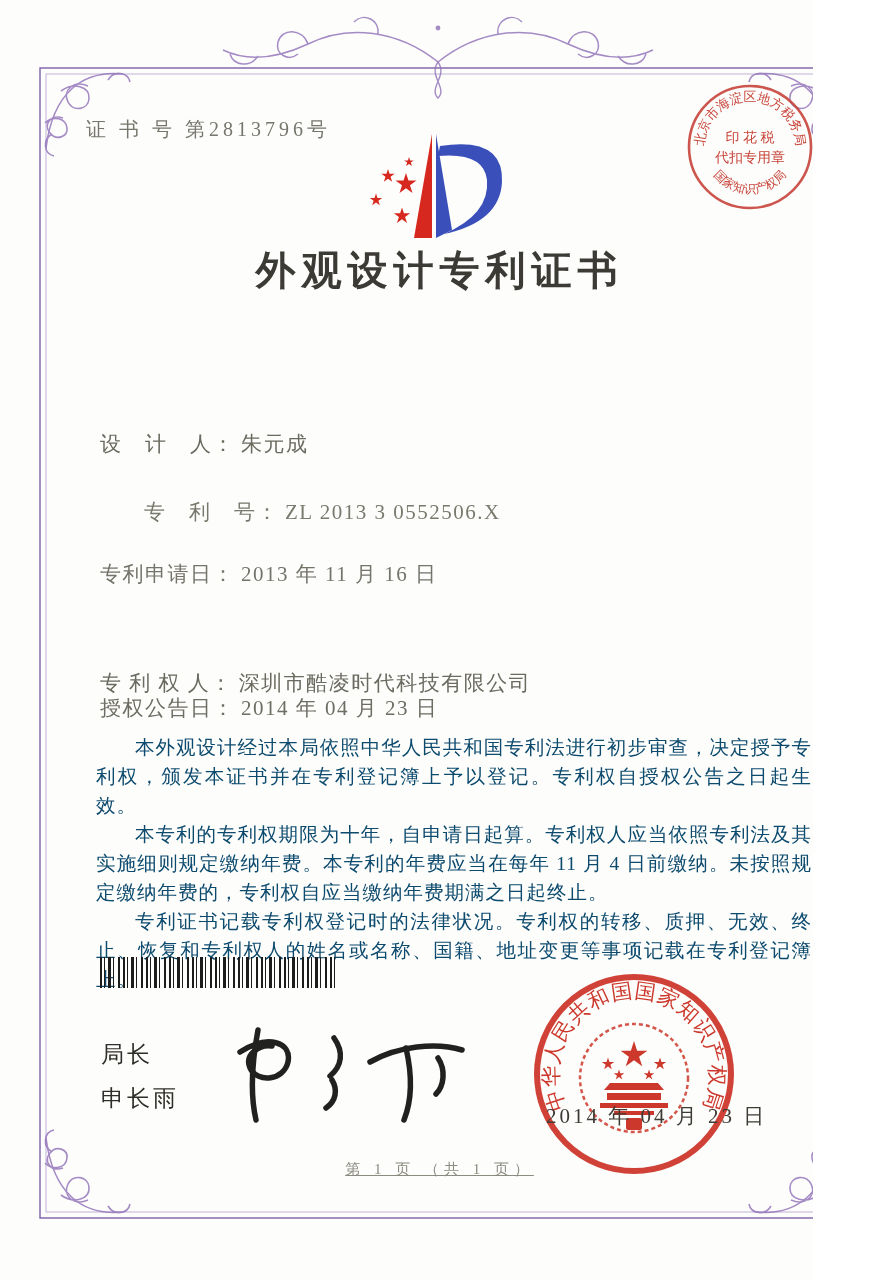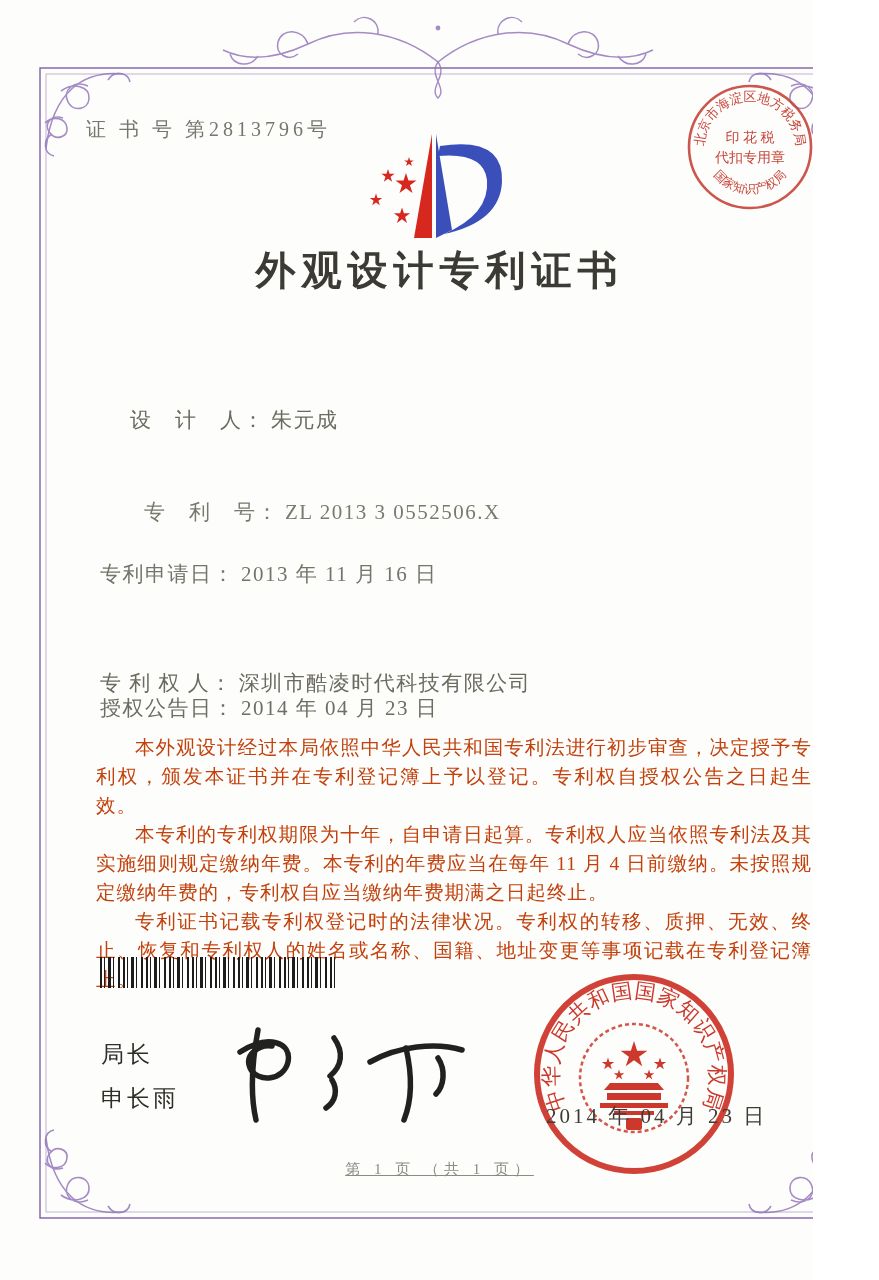--- a/index.html
+++ b/index.html
@@ -4,27 +4,27 @@
 <style>
   html,body{margin:0;padding:0;}
   body{width:879px;height:1280px;background:#ffffff;font-family:"Liberation Serif","DejaVu Serif",serif;}
   .page{position:relative;width:813px;height:1280px;background:#fdfdfb;overflow:hidden;}
   .decor{position:absolute;left:0;top:0;pointer-events:none;}
   .cert-no{position:absolute;left:86px;top:116px;font-size:20px;letter-spacing:4px;color:#77766d;}
   .logo{position:absolute;left:352px;top:126px;}
   .title{position:absolute;left:0;top:243px;width:879px;text-align:center;font-size:40px;font-weight:bold;letter-spacing:6px;color:#3b3a35;}
   .field{position:absolute;left:100px;font-size:21px;color:#6b6a60;letter-spacing:1.5px;white-space:nowrap;}
   .f0{top:363px;color:#7a796e;}
-  .f1{top:406px;margin-left:30px;}
+  .f1{top:430px;}
   .f2{top:498px;color:#7a796e;margin-left:44px;}
   .f3{top:560px;color:#75746b;}
   .f4{top:629px;margin-top:40px;}
   .f5{top:694px;color:#6e6d63;}
   .field .fvalue{margin-left:6px;}
-  .bodytext{position:absolute;left:96px;top:733px;width:716px;color:#c2410c;font-size:19.5px;line-height:29px;letter-spacing:1px;text-align:justify;}
+  .bodytext{position:absolute;left:96px;top:733px;width:716px;color:#0c4a6e;font-size:19.5px;line-height:29px;letter-spacing:1px;text-align:justify;}
   .bodytext p{margin:0;text-indent:2em;}
   .barcode{position:absolute;left:100px;top:957px;width:237px;height:31px;
     background:repeating-linear-gradient(90deg,
       #1c1c1c 0px,#1c1c1c 2px,transparent 2px,transparent 4px,
       #1c1c1c 4px,#1c1c1c 5px,transparent 5px,transparent 8px,
       #1c1c1c 8px,#1c1c1c 11px,transparent 11px,transparent 13px,
       #1c1c1c 13px,#1c1c1c 14px,transparent 14px,transparent 18px,
       #1c1c1c 18px,#1c1c1c 20px,transparent 20px,transparent 23px);}
   .officer{position:absolute;left:101px;top:1032px;font-size:23px;color:#2f2e2a;line-height:44px;font-family:"Liberation Sans","DejaVu Sans",sans-serif;letter-spacing:3px;}
   .signature{position:absolute;left:210px;top:1000px;}

